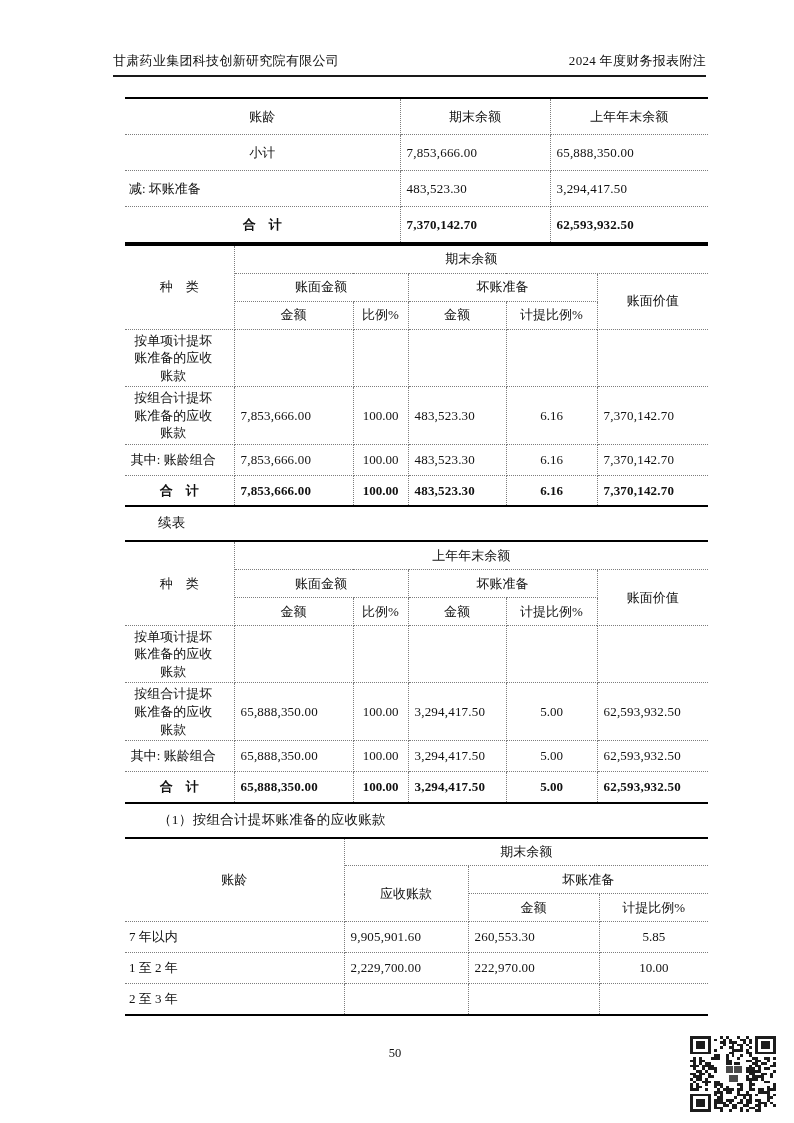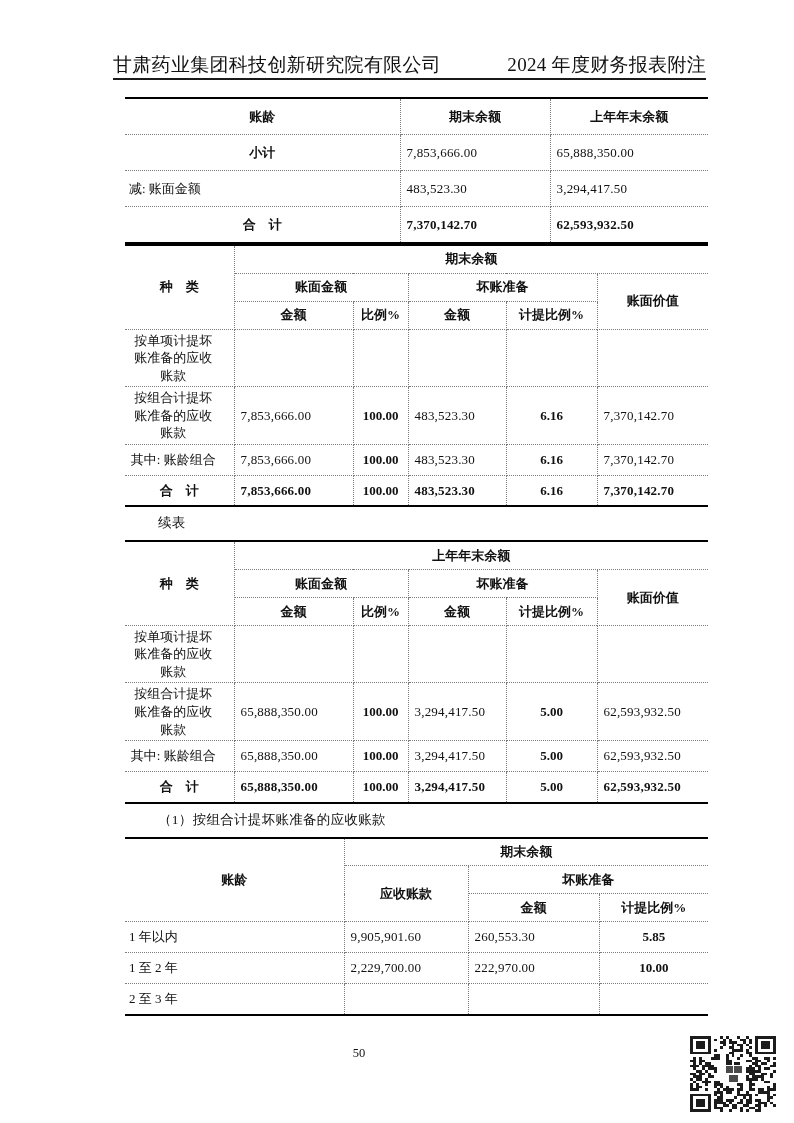--- a/index.html
+++ b/index.html
@@ -1,43 +1,43 @@
 <!DOCTYPE html>
 <html><head>
 <meta charset="utf-8">
 <style>
   html,body{margin:0;padding:0;background:#fff;}
   .page{position:relative;width:794px;height:1123px;background:#ffffff;overflow:hidden;
         font-family:"Liberation Serif","DejaVu Serif",serif;color:#111;}
   
   .doc-header{position:absolute;left:113px;top:52px;width:593px;display:flex;
-              justify-content:space-between;align-items:flex-end;
-              border-bottom:2px solid #1a1a1a;font-size:19px;letter-spacing:.3px;}
+              justify-content:space-between;align-items:flex-end;padding-bottom:5px;
+              border-bottom:2px solid #1a1a1a;font-size:13px;letter-spacing:.3px;}
   
   .content{position:absolute;left:125px;top:97px;width:583px;}
   
   .caption{font-size:13.5px;margin:7px 0 8px 33px;letter-spacing:.3px;}
   
   table{border-collapse:collapse;table-layout:fixed;width:583px;
         border-top:2.5px solid #000;border-bottom:2.5px solid #000;
         border-left:hidden;border-right:hidden;font-size:13px;}
   td{border:1px dotted #7d7d7d;padding:2px 6px;vertical-align:middle;line-height:1.35;
      overflow:hidden;}
-  .ctr{text-align:center;font-weight:bold;}
+  .ctr{text-align:center;}
   .num{text-align:left;padding-right:12px;letter-spacing:.2px;}
   .lbl{text-align:left;padding:2px 16px 2px 4px;}
   .lbl2{text-align:center;padding:2px 16px 2px 4px;}
   .total td{font-weight:bold;}
   .hr{height:28px;}          
   .r1{height:31px;}          
   .tall{height:57px;}        
   .t1 td{height:31px;}
   
   .footer{position:absolute;left:0;top:1046px;width:718px;text-align:center;
-          font-size:12.5px;}
+          font-size:12.5px;padding-left:36px;}
   .qr{position:absolute;left:690px;top:1036px;width:86px;height:76px;}
 </style>
 </head>
 <body>
 
 <div class="page">
 
   <div class="doc-header">
     <span>甘肃药业集团科技创新研究院有限公司</span>
     <span>2024 年度财务报表附注</span>
@@ -56,21 +56,21 @@
         <td class="ctr">账龄</td>
         <td class="ctr">期末余额</td>
         <td class="ctr">上年年末余额</td>
       </tr>
       <tr>
         <td class="ctr">小计</td>
         <td class="num">7,853,666.00</td>
         <td class="num">65,888,350.00</td>
       </tr>
       <tr>
-        <td class="lbl">减: 账面金额</td>
+        <td class="lbl">减: 坏账准备</td>
         <td class="num">483,523.30</td>
         <td class="num">3,294,417.50</td>
       </tr>
       <tr class="total">
         <td class="ctr">合　计</td>
         <td class="num">7,370,142.70</td>
         <td class="num">62,593,932.50</td>
       </tr>
     </tbody>
       </table>
@@ -214,21 +214,21 @@
       </tr>
       <tr class="hr">
         <td class="ctr" rowspan="2">应收账款</td>
         <td class="ctr" colspan="2">坏账准备</td>
       </tr>
       <tr class="hr">
         <td class="ctr">金额</td>
         <td class="ctr">计提比例%</td>
       </tr>
       <tr class="r1">
-        <td class="lbl">1 年以内</td>
+        <td class="lbl">7 年以内</td>
         <td class="num">9,905,901.60</td>
         <td class="num">260,553.30</td>
         <td class="ctr">5.85</td>
       </tr>
       <tr class="r1">
         <td class="lbl">1 至 2 年</td>
         <td class="num">2,229,700.00</td>
         <td class="num">222,970.00</td>
         <td class="ctr">10.00</td>
       </tr>

